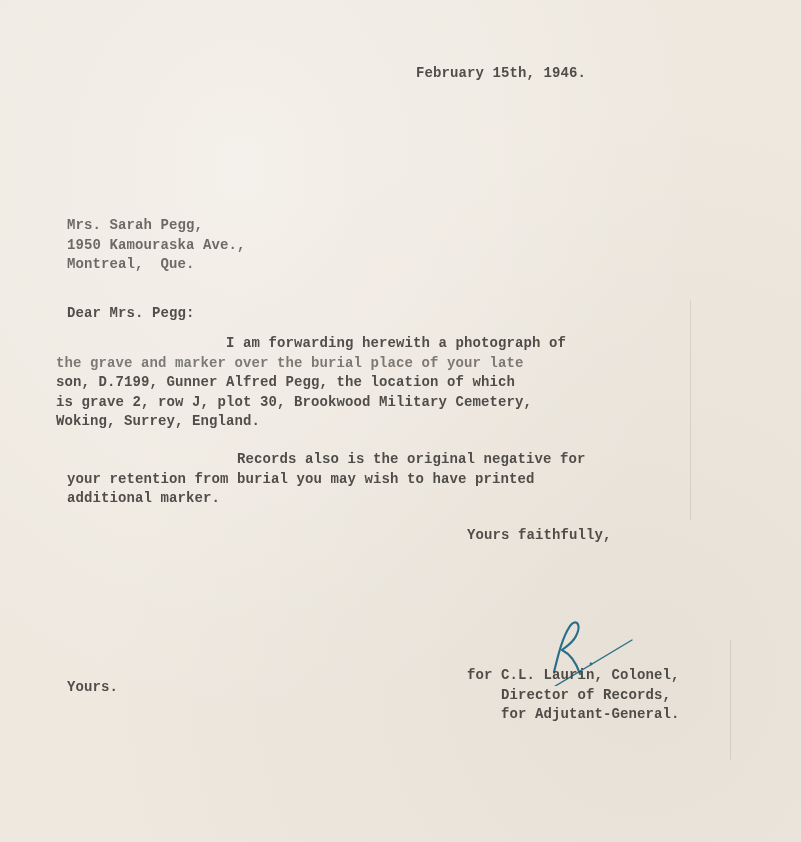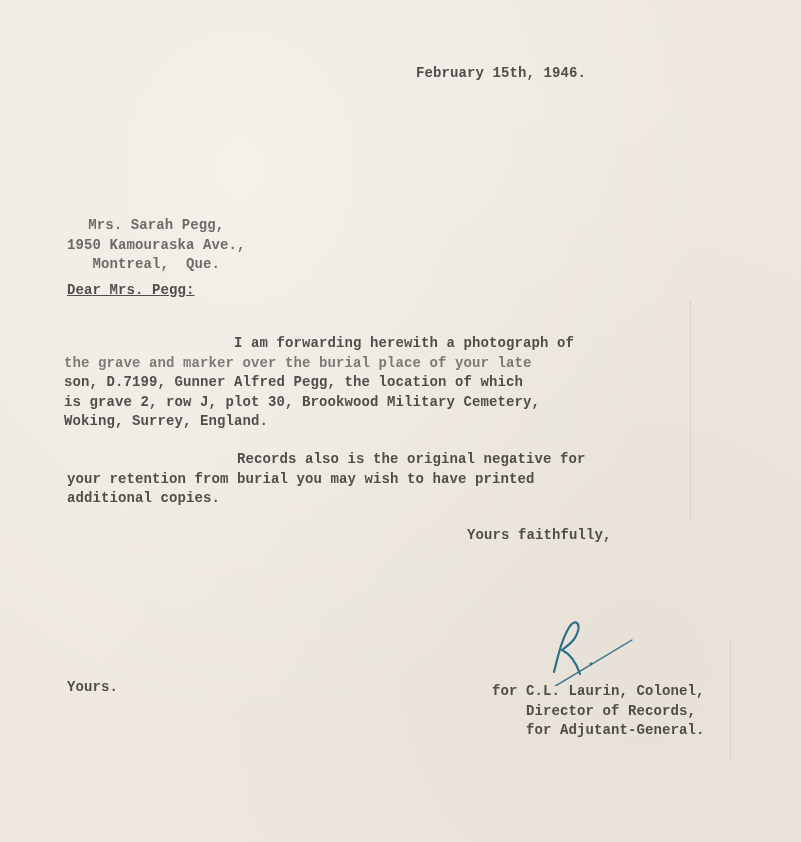--- a/index.html
+++ b/index.html
@@ -27,27 +27,27 @@
       font-size: 14px;
       line-height: 19.5px;
       color: #3a3835;
       white-space: pre;
       letter-spacing: 0.1px;
       font-weight: bold;
       opacity: 0.88;
     }
     .light { opacity: 0.72; }
     .date { left: 416px; top: 64px; }
-    .addr { left: 67px; top: 216px; text-align: center; }
-    .salutation { left: 67px; top: 281px; text-decoration: underline; }
-    .p1 { left: 64px; top: 334px; }
+    .addr { left: 67px; top: 216px; }
+    .salutation { left: 67px; top: 304px; }
+    .p1 { left: 56px; top: 334px; }
     .p2 { left: 67px; top: 450px; }
     .closing { left: 434px; top: 526px; margin-left: 33px; }
     .encl { left: 67px; top: 678px; }
-    .sig-block { left: 467px; top: 682px; margin-left: 25px; }
+    .sig-block { left: 467px; top: 666px; }
     .signature {
       position: absolute;
       left: 540px;
       top: 616px;
       width: 110px;
       height: 70px;
     }
     .crease {
       position: absolute;
       background: rgba(160,150,140,0.25);
@@ -71,21 +71,21 @@
 <div class="line salutation">Dear Mrs. Pegg:</div>
 
 <div class="line p1"><span>                    I am forwarding herewith a photograph of</span>
 <span class="light">the grave and marker over the burial place of your late</span>
 <span>son, D.7199, Gunner Alfred Pegg, the location of which</span>
 <span>is grave 2, row J, plot 30, Brookwood Military Cemetery,</span>
 <span>Woking, Surrey, England.</span></div>
 
 <div class="line p2"><span>                    Records also is the original negative for</span>
 <span>your retention from burial you may wish to have printed</span>
-<span>additional copies.</span></div>
+<span>additional marker.</span></div>
 
 <div class="line closing">Yours faithfully,</div>
 
 <div class="line encl">Yours.</div>
 
 <svg class="signature" viewBox="0 0 110 70">
   <path d="M14 56 C 18 40, 22 22, 30 10 C 36 2, 42 8, 36 20 C 32 28, 24 32, 22 34 C 30 38, 36 46, 40 58" fill="none" stroke="#2a6f8a" stroke-width="2.2" stroke-linecap="round" stroke-linejoin="round"></path>
   <circle cx="51" cy="48" r="1.4" fill="#2a6f8a"></circle>
   <path d="M18 94 L 98 46" fill="none" stroke="#2a6f8a" stroke-width="1.4" stroke-linecap="round" transform="translate(-6,-22)"></path>
 </svg>

